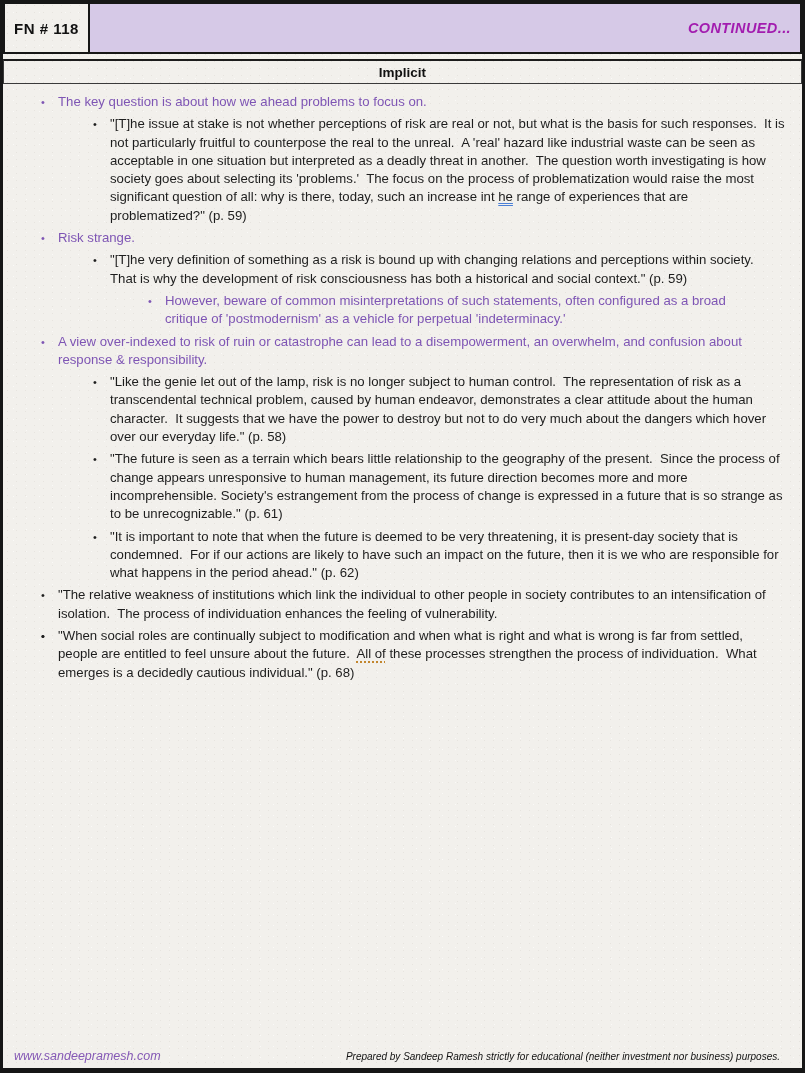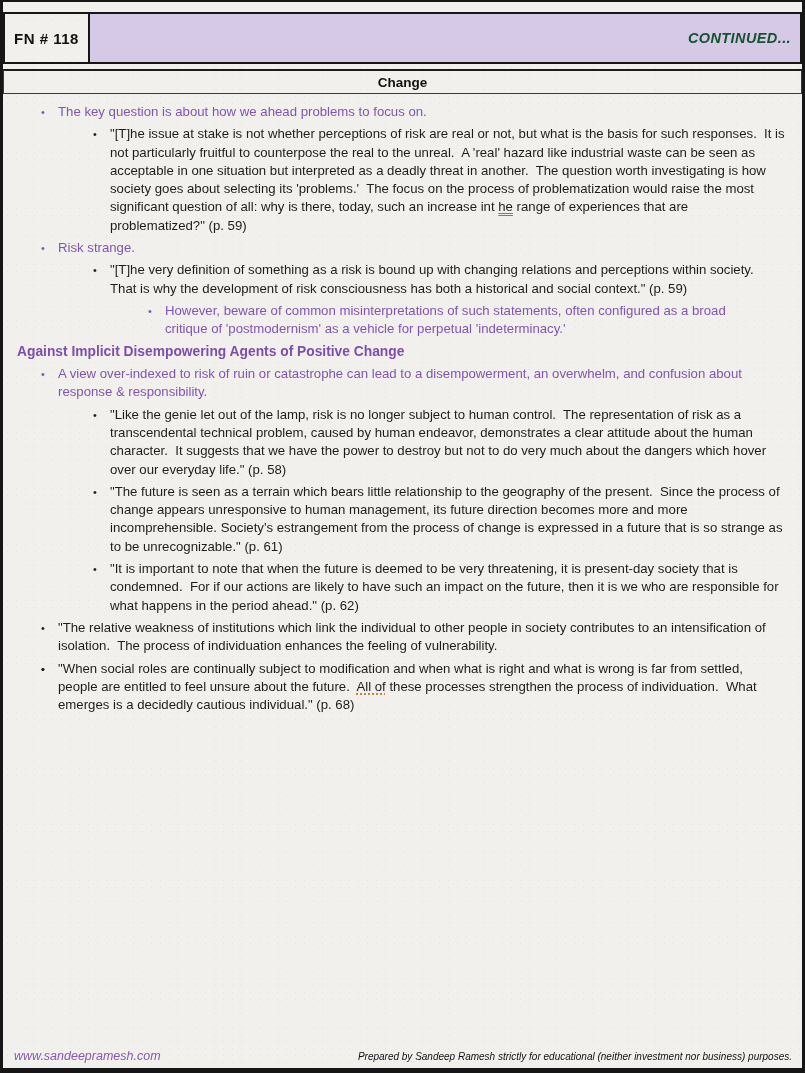--- a/index.html
+++ b/index.html
@@ -7,31 +7,31 @@
   .page{
     box-sizing:border-box;width:805px;height:1073px;position:relative;
     background-color:#f2f0ec;
     background-image:radial-gradient(#e7e4df 0.6px, transparent 0.7px),
                      radial-gradient(#faf9f7 0.6px, transparent 0.7px);
     background-size:9px 7px, 13px 11px;
     background-position:0 0, 4px 5px;
     border:3px solid #161616;border-top-width:2px;border-bottom-width:5px;
   }
   
-  .header-row{display:flex;margin-top:10px;height:52px;}
+  .header-row{display:flex;height:52px;}
   .fn-box{
     box-sizing:border-box;width:87px;border:2px solid #161616;
     display:flex;align-items:center;justify-content:center;
     font-weight:bold;font-size:15px;letter-spacing:0.5px;color:#111;
   }
   .continued-box{
     box-sizing:border-box;flex:1;margin-left:-2px;border:2px solid #161616;
     display:flex;align-items:center;justify-content:flex-end;
     padding-right:9px;font-weight:bold;font-style:italic;font-size:14.5px;
-    letter-spacing:0.4px;color:#14532d;
+    letter-spacing:0.4px;color:#a21caf;
   }
   
   .details-band{
     box-sizing:border-box;margin-top:5px;height:25px;
     border-top:2px solid #1c1c1c;border-bottom:1px solid #3a3a3a;
     border-left:1px solid #3a3a3a;border-right:1px solid #3a3a3a;
     display:flex;align-items:center;justify-content:center;
     font-weight:bold;font-size:13.5px;color:#111;
   }
   
@@ -43,54 +43,53 @@
   .lvl2{padding-left:107px;padding-right:16px;}
   .lvl2 .bullet{left:90px;}
   .lvl3{padding-left:162px;padding-right:58px;}
   .lvl3 .bullet{left:145px;}
   .heading{padding-left:14px;padding-right:16px;font-weight:bold;font-size:13.8px;line-height:17.5px;color:#7b4fae;margin:2px 0 5px 0;white-space:pre-wrap;}
   .purple{color:#7e55b4;}
   .black{color:#1d1d1d;}
   .mark-blue{text-decoration-line:underline;text-decoration-style:double;text-decoration-color:#4a7fd6;text-decoration-thickness:1px;text-underline-offset:2px;}
   .mark-orange{text-decoration-line:underline;text-decoration-style:dotted;text-decoration-color:#c2862e;text-decoration-thickness:2px;text-underline-offset:3px;}
   
-  .footer{position:absolute;left:0;right:0;bottom:5px;display:flex;justify-content:space-between;align-items:baseline;padding:0 10px 0 11px;}
+  .footer{position:absolute;left:0;right:12px;bottom:5px;display:flex;justify-content:space-between;align-items:baseline;padding:0 10px 0 11px;}
   .site{color:#8559b5;font-style:italic;font-size:12.5px;}
   .disclaimer{color:#111;font-style:italic;font-size:10px;}
 </style>
 </head>
 <body>
 
 <div class="page">
 
   <div class="header-row">
     <div class="fn-box">
         <span>FN # 118</span>
       </div>
     <div class="continued-box" style="background:#d6c9e7;">
         <span>CONTINUED...</span>
       </div>
   </div>
 
   <div class="details-band">
-      <span>Change</span>
+      <span>Implicit</span>
     </div>
 
   <div class="content">
     <div class="item lvl1 purple"><span class="bullet">•</span><span>The key question is about how we ahead problems to focus on.</span></div>
 
     <div class="item lvl2 black"><span class="bullet">•</span><span>"[T]he issue at stake is not whether perceptions of risk are real or not, but what is the basis for such responses.  It is not particularly fruitful to counterpose the real to the unreal.  A 'real' hazard like industrial waste can be seen as acceptable in one situation but interpreted as a deadly threat in another.  The question worth investigating is how society goes about selecting its 'problems.'  The focus on the process of problematization would raise the most significant question of all: why is there, today, such an increase int </span><span class="mark-blue">he</span><span> range of experiences that are problematized?" (p. 59)</span></div>
 
     <div class="item lvl1 purple"><span class="bullet">•</span><span>Risk strange.</span></div>
 
     <div class="item lvl2 black"><span class="bullet">•</span><span>"[T]he very definition of something as a risk is bound up with changing relations and perceptions within society.  That is why the development of risk consciousness has both a historical and social context." (p. 59)</span></div>
 
     <div class="item lvl3 purple"><span class="bullet">•</span><span>However, beware of common misinterpretations of such statements, often configured as a broad critique of 'postmodernism' as a vehicle for perpetual 'indeterminacy.'</span></div>
 
-    <div class="heading">Against Implicit Disempowering Agents of Positive Change</div>
 
     <div class="item lvl1 purple"><span class="bullet">•</span><span>A view over-indexed to risk of ruin or catastrophe can lead to a disempowerment, an overwhelm, and confusion about response &amp; responsibility.</span></div>
 
     <div class="item lvl2 black"><span class="bullet">•</span><span>"Like the genie let out of the lamp, risk is no longer subject to human control.  The representation of risk as a transcendental technical problem, caused by human endeavor, demonstrates a clear attitude about the human character.  It suggests that we have the power to destroy but not to do very much about the dangers which hover over our everyday life." (p. 58)</span></div>
 
     <div class="item lvl2 black"><span class="bullet">•</span><span>"The future is seen as a terrain which bears little relationship to the geography of the present.  Since the process of change appears unresponsive to human management, its future direction becomes more and more incomprehensible. Society's estrangement from the process of change is expressed in a future that is so strange as to be unrecognizable." (p. 61)</span></div>
 
     <div class="item lvl2 black"><span class="bullet">•</span><span>"It is important to note that when the future is deemed to be very threatening, it is present-day society that is condemned.  For if our actions are likely to have such an impact on the future, then it is we who are responsible for what happens in the period ahead." (p. 62)</span></div>
 
 

